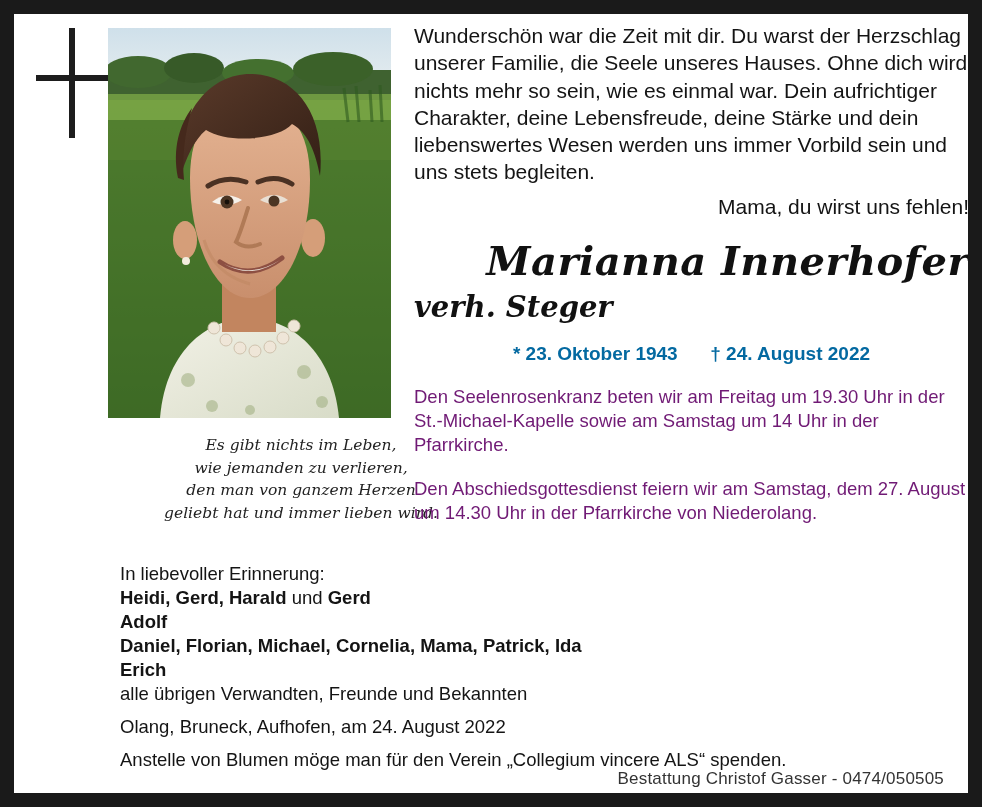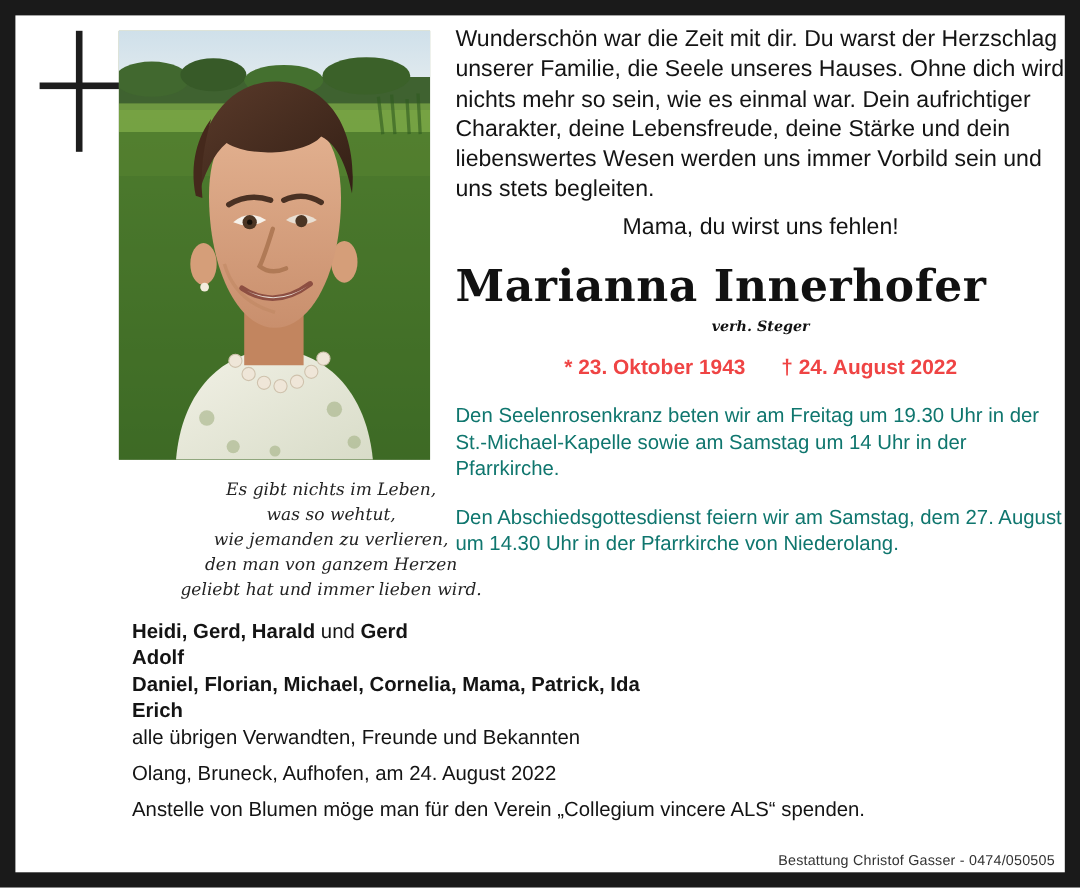--- a/index.html
+++ b/index.html
@@ -90,76 +90,77 @@
     width: 555px;
   }
   .intro {
     font-size: 21px;
     line-height: 1.30;
     color: #141414;
     text-align: left;
   }
   .intro .centered {
     display: block;
-    text-align: center;
+    text-align: right;
     margin-top: 7px;
   }
   .name {
     margin-top: 17px;
-    text-align: left;
+    text-align: right;
     font-family: "DejaVu Serif", serif;
+    font-style: italic;
     font-weight: bold;
     font-size: 40px;
     letter-spacing: 0.5px;
     color: #111111;
     white-space: nowrap;
   }
   .maiden {
     margin-top: 6px;
-    text-align: center;
+    text-align: left;
     font-family: "DejaVu Serif", serif;
     font-style: italic;
     font-weight: bold;
-    font-size: 13px;
+    font-size: 29px;
     color: #111111;
   }
   .dates {
     margin-top: 19px;
     text-align: center;
     font-size: 19px;
     font-weight: bold;
-    color: #ef4444;
+    color: #0369a1;
   }
   .dates .sep { display: inline-block; width: 22px; }
   .para {
     margin-top: 20px;
     font-size: 18.5px;
     line-height: 1.30;
-    color: #0f766e;
+    color: #701a75;
   }
 
   
   .bottom {
     position: absolute;
     left: 106px;
     top: 548px;
     width: 830px;
     font-size: 18.5px;
     line-height: 1.30;
     color: #141414;
   }
   .bottom .line { margin: 0; }
   .bottom .b { font-weight: bold; }
   .bottom .gap { height: 9px; }
 
   .footer-credit {
     position: absolute;
-    right: 9px;
+    right: 24px;
     bottom: 4px;
-    font-size: 13px;
+    font-size: 17px;
     color: #333333;
     letter-spacing: 0.2px;
   }
 </style>
 </head>
 <body>
 
 <div class="page">
   <div class="card">
 
@@ -252,21 +253,20 @@
 
         <path d="M112 234 q30 20 62 -4" stroke="#8d4f42" stroke-width="5" fill="none" stroke-linecap="round"></path>
         <path d="M116 236 q28 14 56 -4 q-28 20 -56 4 z" fill="#f2efe6" opacity="0.85"></path>
 
         <path d="M96 212 q10 34 46 44" stroke="#bd8560" stroke-width="3" fill="none" opacity="0.5"></path>
       </svg>
     </div>
 
     <div class="verse">
       <div>Es gibt nichts im Leben,</div>
-      <div>was so wehtut,</div>
       <div>wie jemanden zu verlieren,</div>
       <div>den man von ganzem Herzen</div>
       <div>geliebt hat und immer lieben wird.</div>
     </div>
 
     <div class="rightcol">
       <div class="intro">
         <span>Wunderschön war die Zeit mit dir. Du warst der Herzschlag unserer Familie, die Seele unseres Hauses. Ohne dich wird nichts mehr so sein, wie es einmal war. Dein aufrichtiger Charakter, deine Lebensfreude, deine Stärke und dein liebenswertes Wesen werden uns immer Vorbild sein und uns stets begleiten.</span>
         <span class="centered">Mama, du wirst uns fehlen!</span>
       </div>
@@ -278,20 +278,21 @@
         <span>* 23. Oktober 1943</span>
         <span class="sep"></span>
         <span>† 24. August 2022</span>
       </div>
 
       <div class="para">Den Seelenrosenkranz beten wir am Freitag um 19.30 Uhr in der St.-Michael-Kapelle sowie am Samstag um 14 Uhr in der Pfarrkirche.</div>
       <div class="para">Den Abschiedsgottesdienst feiern wir am Samstag, dem 27. August um 14.30 Uhr in der Pfarrkirche von Niederolang.</div>
     </div>
 
     <div class="bottom">
+      <p class="line">In liebevoller Erinnerung:</p>
       <p class="line">
         <span class="b">Heidi, Gerd, Harald</span>
         <span>und</span>
         <span class="b">Gerd</span>
       </p>
       <p class="line b">Adolf</p>
       <p class="line b">Daniel, Florian, Michael, Cornelia, Mama, Patrick, Ida</p>
       <p class="line b">Erich</p>
       <p class="line">alle übrigen Verwandten, Freunde und Bekannten</p>
       <div class="gap"></div>

